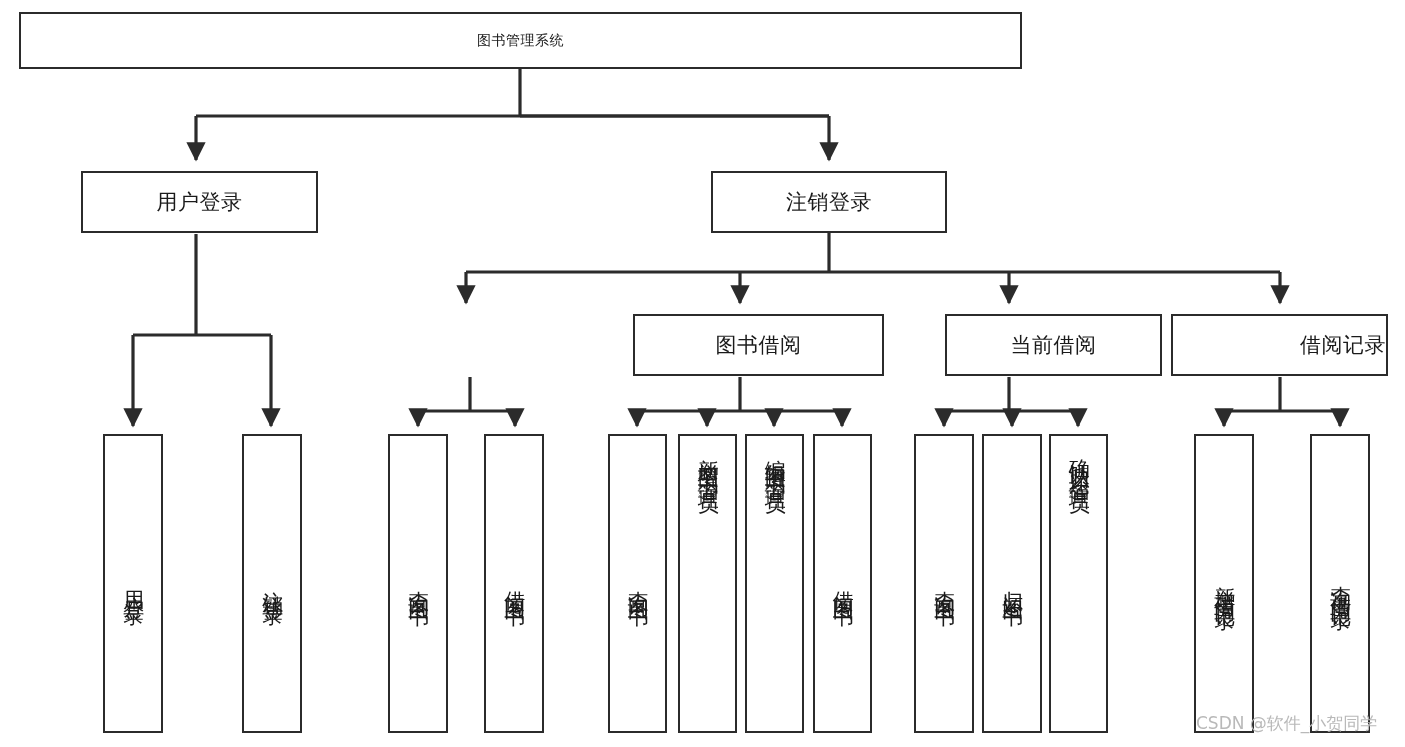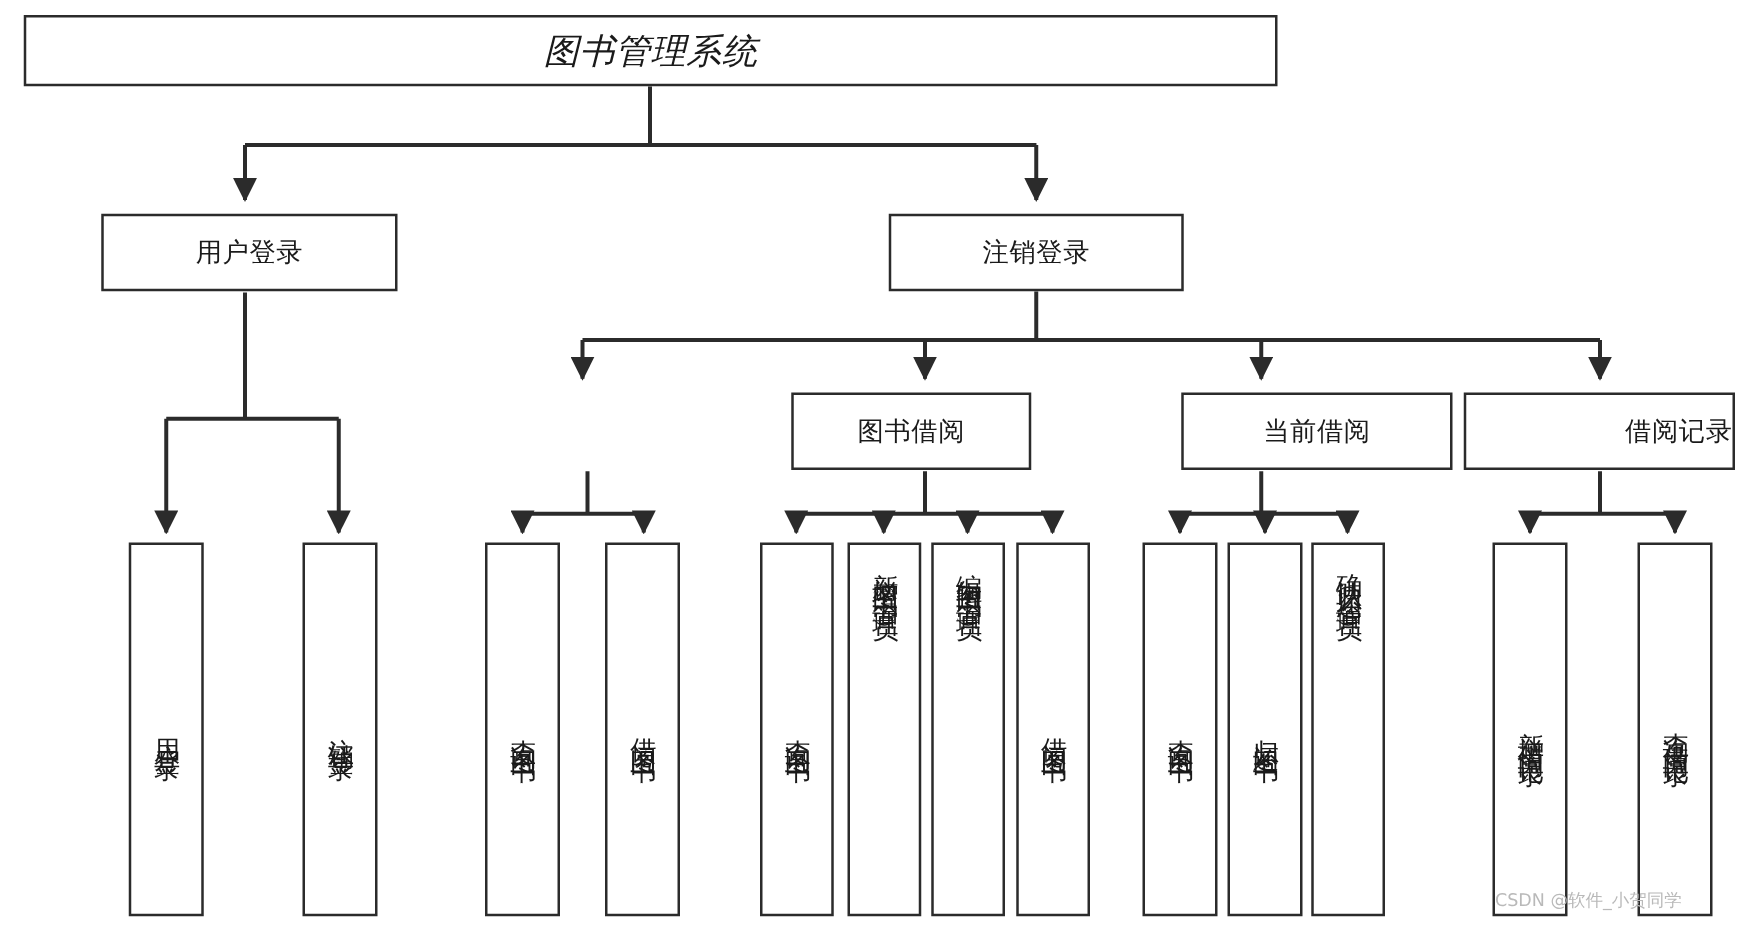--- a/index.html
+++ b/index.html
@@ -34,21 +34,21 @@
     display:block;
     text-align:center;
     line-height:1.18;
     letter-spacing:0.5px;
   }
   
   .node.horiz .lbl{
     font-size:21px;
     white-space:nowrap;
   }
-  #n-root.horiz .lbl{font-size:28px;font-style:italic;}
+  #n-root.horiz .lbl{font-size:14px;}
   
   .node.vert{
     align-items:flex-start;
     padding-top:6px;
   }
   .node.vert .lbl{
     writing-mode:vertical-rl;
     text-orientation:upright;
     font-size:21px;
     line-height:1.02;
@@ -57,21 +57,21 @@
     max-height:100%;
   }
   
   .node.vert.centered{
     align-items:center;
     padding-top:0;
   }
   #watermark{
     position:absolute;
     left:1196px;top:712px;
-    font-size:14px;
+    font-size:17px;
     color:#b9b9b9;
     white-space:nowrap;
     font-family:"DejaVu Sans","Liberation Sans",sans-serif;
   }
 </style>
 </head>
 <body>
 
 <div id="diagram">
 
@@ -131,21 +131,21 @@
     <span class="lbl">图书管理系统</span>
   </div>
 
   <div class="node horiz" style="left:81px;top:171px;width:237px;height:62px;">
     <span class="lbl">用户登录</span>
   </div>
   <div class="node horiz" style="left:711px;top:171px;width:236px;height:62px;">
     <span class="lbl">注销登录</span>
   </div>
 
-  <div class="node horiz" style="left:633px;top:314px;width:192px;height:62px;">
+  <div class="node horiz" style="left:633px;top:314px;width:251px;height:62px;">
     <span class="lbl">图书借阅</span>
   </div>
   <div class="node horiz" style="left:901px;top:314px;width:217px;height:62px;margin-left:44px;">
     <span class="lbl">当前借阅</span>
   </div>
   <div class="node horiz" style="left:1171px;top:314px;width:217px;height:62px;justify-content:flex-end;">
     <span class="lbl">借阅记录</span>
   </div>
 
   <div class="node vert centered" style="left:103px;top:434px;width:60px;height:299px;">

